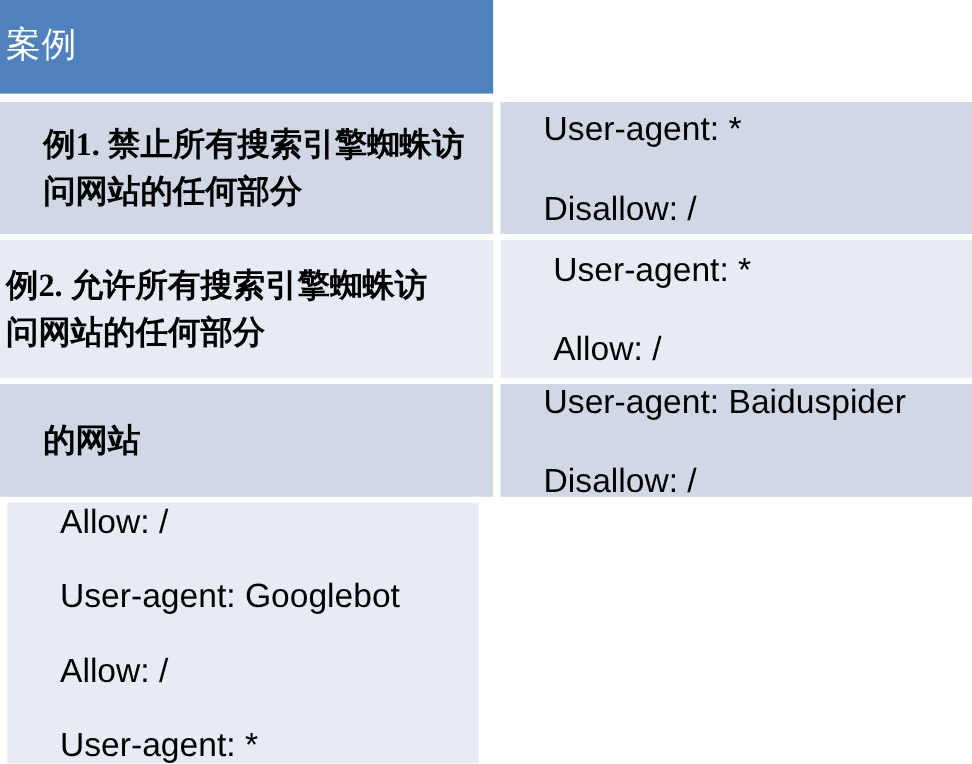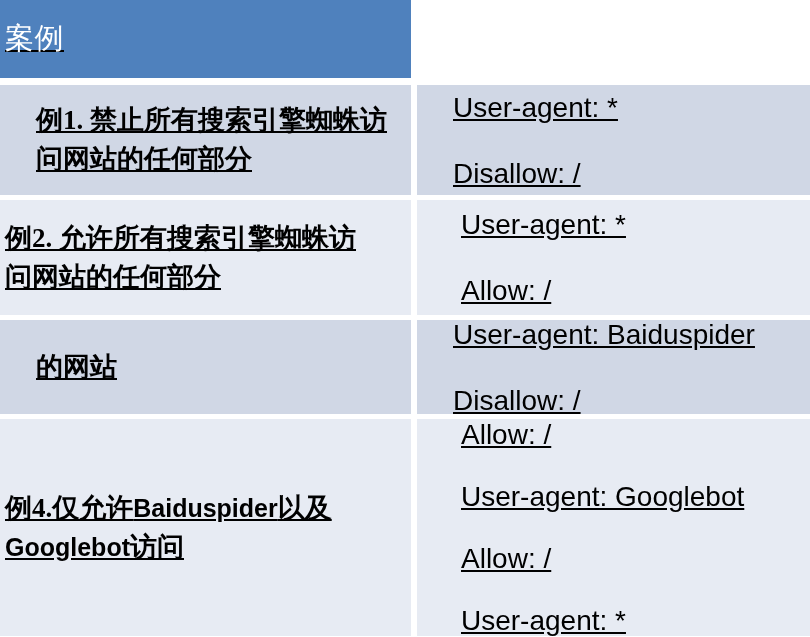--- a/index.html
+++ b/index.html
@@ -14,21 +14,20 @@
     overflow: hidden;
     font-family: "Liberation Serif", "DejaVu Serif", serif;
   }
 
   .table-wrap {
     width: 661px;
     height: 637px;
     position: relative;
     background: #ffffff;
     box-sizing: border-box;
-    text-decoration: underline;
   }
 
   .row {
     display: flex;
     width: 810px;
     align-items: stretch;
   }
 
   .cell {
     box-sizing: border-box;
@@ -180,26 +179,20 @@
       <p class="code-text">
         <span class="code-line">User-agent: Baiduspider</span>
         <span class="code-line">Disallow: /</span>
       </p>
     </div>
   </div>
 
   <div class="gap gap-thin"></div>
 
   <div class="row row-light r4">
-    <div class="cell cell-case">
-      <p class="case-text">
-        <span class="visually-structural"><span>例4.仅允许</span><span class="lat">Baiduspider</span><span>以及</span></span>
-        <span class="visually-structural"><span class="lat">Googlebot</span><span>访问</span></span>
-      </p>
-    </div>
     <div class="cell cell-code">
       <p class="code-text">
         
         <span class="code-line">Allow: /</span>
         <span class="code-line">User-agent: Googlebot</span>
         <span class="code-line">Allow: /</span>
         <span class="code-line">User-agent: *</span>
         
       </p>
     </div>

